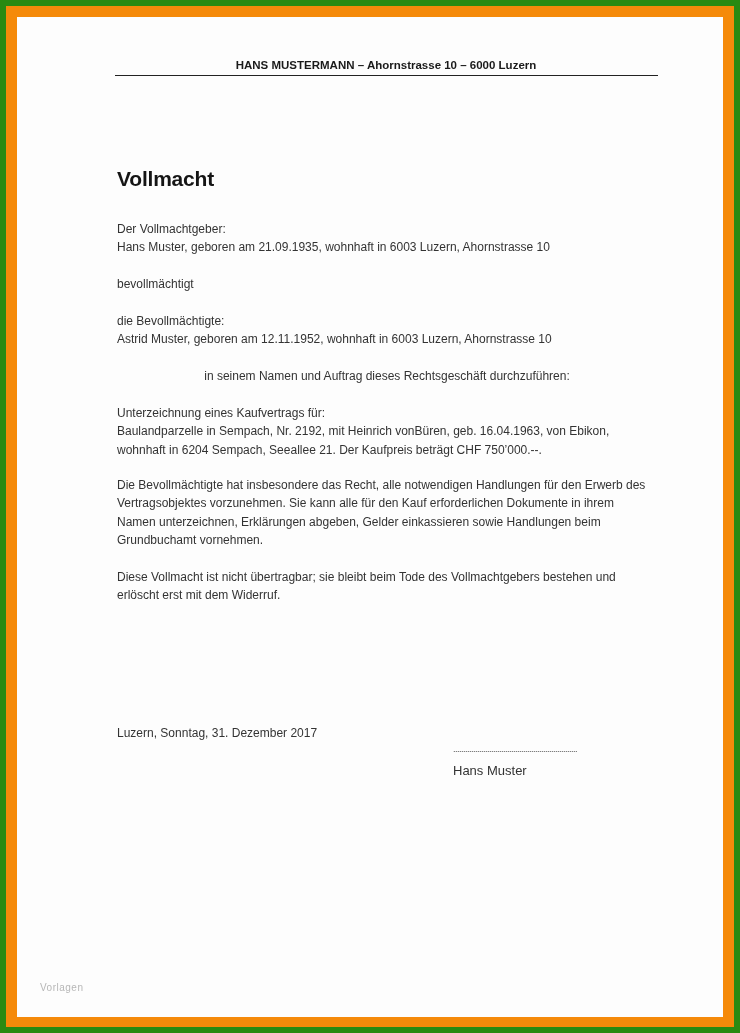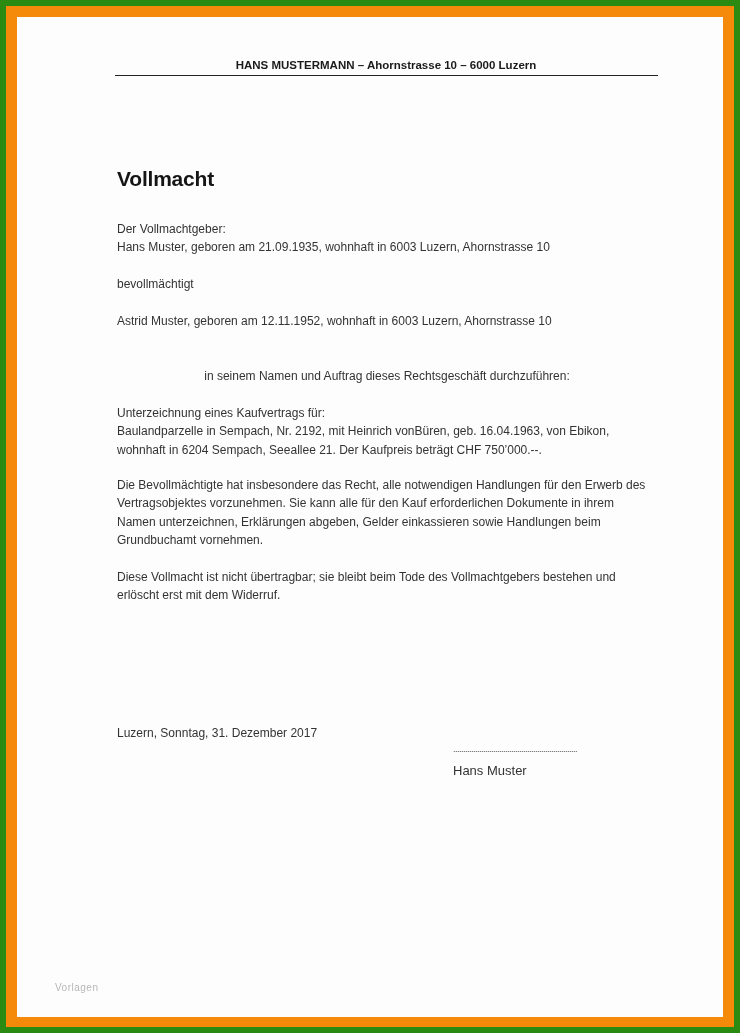--- a/index.html
+++ b/index.html
@@ -34,21 +34,21 @@
       margin-top: 16px;
     }
     .block {
       position: absolute; left: 100px; width: 540px;
       font-size: 12px; line-height: 18.4px; color: #333;
     }
     .block p { margin: 0; }
     .sig-date { position: absolute; left: 100px; top: 709px; font-size: 12px; color: #333; }
     .sig-dots { position: absolute; left: 436px; top: 727px; font-size: 9px; color: #444; letter-spacing: -0.5px; }
     .sig-name { position: absolute; left: 436px; top: 746px; font-size: 13px; color: #333; }
-    .watermark { position: absolute; left: 38px; top: 965px; font-size: 10px; color: #b7b7b7; letter-spacing: 0.5px; }
+    .watermark { position: absolute; left: 23px; top: 965px; font-size: 10px; color: #b7b7b7; letter-spacing: 0.5px; }
   </style>
 </head>
 <body>
 
 <div class="frame-orange"></div>
 
 <div class="page">
   <div class="letterhead">HANS MUSTERMANN – Ahornstrasse 10 – 6000 Luzern</div>
   <div class="letterhead-rule"></div>
 
@@ -57,20 +57,21 @@
   <div class="block" style="top:203px;">
     <p>Der Vollmachtgeber:</p>
     <p>Hans Muster, geboren am 21.09.1935, wohnhaft in 6003 Luzern, Ahornstrasse 10</p>
   </div>
 
   <div class="block" style="top:258px;">
     <p>bevollmächtigt</p>
   </div>
 
   <div class="block" style="top:295px;">
+    <p>die Bevollmächtigte:</p>
     <p>Astrid Muster, geboren am 12.11.1952, wohnhaft in 6003 Luzern, Ahornstrasse 10</p>
   </div>
 
   <div class="block" style="top:350px;text-align:center;">
     <p>in seinem Namen und Auftrag dieses Rechtsgeschäft durchzuführen:</p>
   </div>
 
   <div class="block" style="top:387px;">
     <p>Unterzeichnung eines Kaufvertrags für:</p>
     <p>Baulandparzelle in Sempach, Nr. 2192, mit Heinrich vonBüren, geb. 16.04.1963, von Ebikon,</p>

